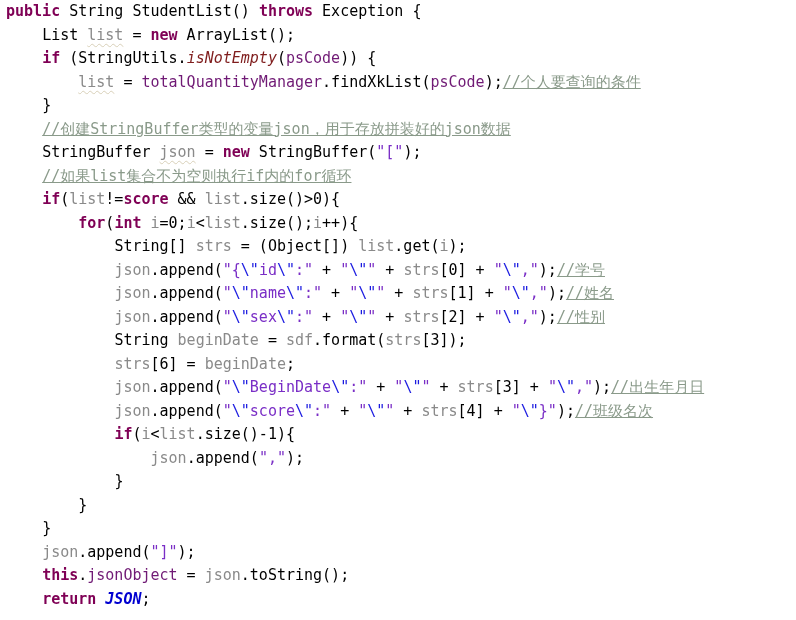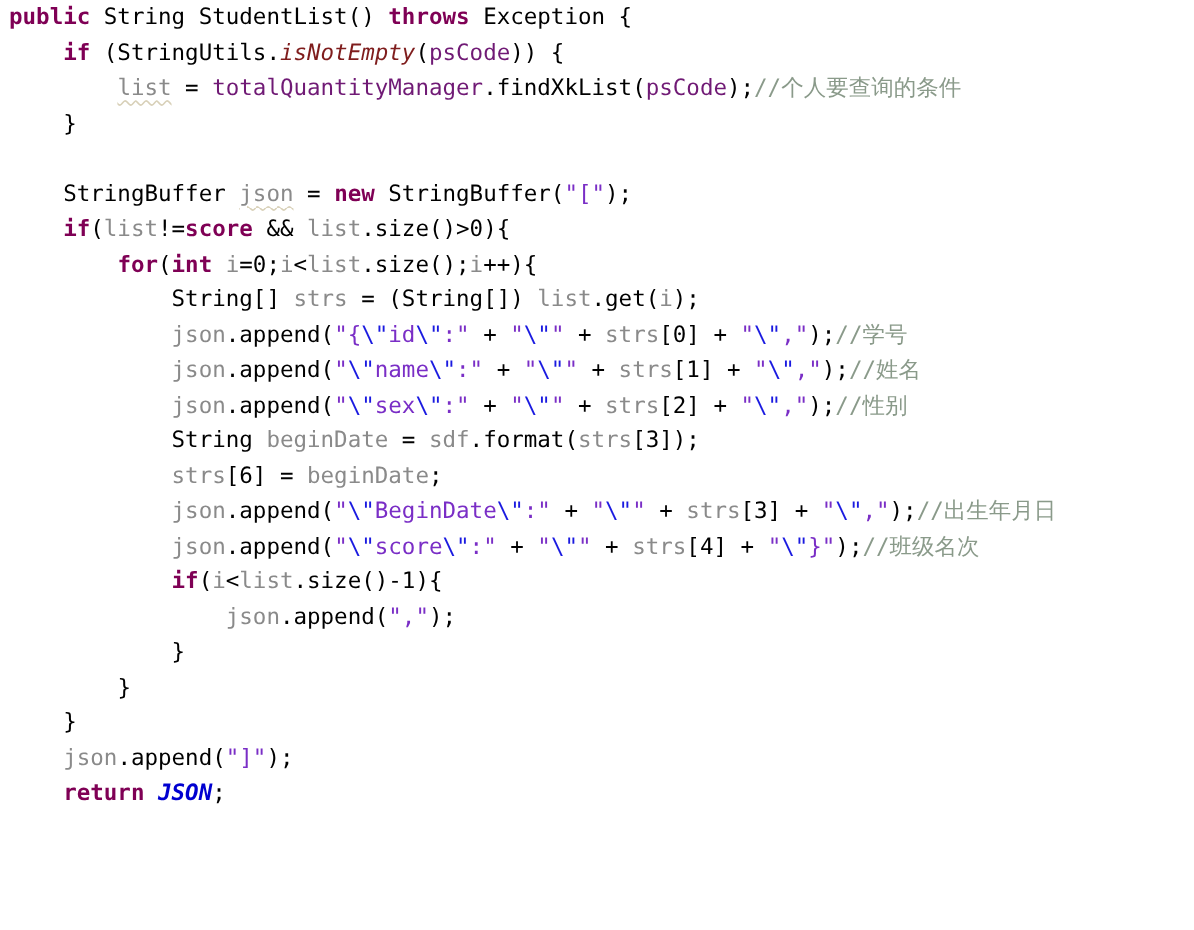--- a/index.html
+++ b/index.html
@@ -35,47 +35,50 @@
   
   .tk-plain    { color: #000000; }
   .tk-keyword  { color: #7f0055; font-weight: bold; }
   .tk-type     { color: #000000; }
   .tk-local    { color: #8a8a8a; text-decoration: underline wavy #d8d0b8 1px;
                  text-underline-offset: 3px; }
   .tk-localnu  { color: #8a8a8a; }
   .tk-field    { color: #701a75; }
   .tk-string   { color: #7a2ec6; }
   .tk-escape   { color: #1a1ae0; }
-  .tk-comment  { color: #8a9a8a; }
+  .tk-comment  { color: #8a9a8a; text-decoration: underline; }
   .tk-static   { color: #7f1d1d; font-style: italic; }
   .tk-constant { color: #0000d0; font-weight: bold; font-style: italic; }
   .tk-method   { color: #000000; }
 </style>
 </head>
 <body>
 
 <div id="code-editor">
   <div id="code-lines">
       <div class="code-line"><span class="tk-keyword">public</span><span class="tk-plain"> </span><span class="tk-type">String</span><span class="tk-plain"> </span><span class="tk-method">StudentList</span><span class="tk-plain">() </span><span class="tk-keyword">throws</span><span class="tk-plain"> Exception {</span></div>
+      <div class="code-line"><span class="tk-plain">    </span><span class="tk-type">List </span><span class="tk-local">list</span><span class="tk-plain"> = </span><span class="tk-keyword">new</span><span class="tk-plain"> ArrayList();</span></div>
       <div class="code-line"><span class="tk-plain">    </span><span class="tk-keyword">if</span><span class="tk-plain"> (StringUtils.</span><span class="tk-static">isNotEmpty</span><span class="tk-plain">(</span><span class="tk-field">psCode</span><span class="tk-plain">)) {</span></div>
       <div class="code-line"><span class="tk-plain">        </span><span class="tk-local">list</span><span class="tk-plain"> = </span><span class="tk-field">totalQuantityManager</span><span class="tk-plain">.findXkList(</span><span class="tk-field">psCode</span><span class="tk-plain">);</span><span class="tk-comment">//个人要查询的条件</span></div>
       <div class="code-line"><span class="tk-plain">    </span><span class="tk-plain">}</span></div>
-      <div class="code-line"><span class="tk-plain">    </span></div>
+      <div class="code-line"><span class="tk-plain">    </span><span class="tk-comment">//创建StringBuffer类型的变量json，用于存放拼装好的json数据</span></div>
       <div class="code-line"><span class="tk-plain">    </span><span class="tk-type">StringBuffer </span><span class="tk-local">json</span><span class="tk-plain"> = </span><span class="tk-keyword">new</span><span class="tk-plain"> StringBuffer(</span><span class="tk-string">"["</span><span class="tk-plain">);</span></div>
+      <div class="code-line"><span class="tk-plain">    </span><span class="tk-comment">//如果list集合不为空则执行if内的for循环</span></div>
       <div class="code-line"><span class="tk-plain">    </span><span class="tk-keyword">if</span><span class="tk-plain">(</span><span class="tk-localnu">list</span><span class="tk-plain">!=</span><span class="tk-keyword">score</span><span class="tk-plain"> &amp;&amp; </span><span class="tk-localnu">list</span><span class="tk-plain">.size()&gt;0){</span></div>
       <div class="code-line"><span class="tk-plain">        </span><span class="tk-keyword">for</span><span class="tk-plain">(</span><span class="tk-keyword">int</span><span class="tk-plain"> </span><span class="tk-localnu">i</span><span class="tk-plain">=0;</span><span class="tk-localnu">i</span><span class="tk-plain">&lt;</span><span class="tk-localnu">list</span><span class="tk-plain">.size();</span><span class="tk-localnu">i</span><span class="tk-plain">++){</span></div>
-      <div class="code-line"><span class="tk-plain">            </span><span class="tk-type">String[] </span><span class="tk-localnu">strs</span><span class="tk-plain"> = (String[]) </span><span class="tk-localnu">list</span><span class="tk-plain">.get(</span><span class="tk-localnu">i</span><span class="tk-plain">);</span></div>
+      <div class="code-line"><span class="tk-plain">            </span><span class="tk-type">String[] </span><span class="tk-localnu">strs</span><span class="tk-plain"> = (Object[]) </span><span class="tk-localnu">list</span><span class="tk-plain">.get(</span><span class="tk-localnu">i</span><span class="tk-plain">);</span></div>
       <div class="code-line"><span class="tk-plain">            </span><span class="tk-localnu">json</span><span class="tk-plain">.append(</span><span class="tk-string">"{</span><span class="tk-escape">\"</span><span class="tk-string">id</span><span class="tk-escape">\"</span><span class="tk-string">:"</span><span class="tk-plain"> + </span><span class="tk-string">"</span><span class="tk-escape">\"</span><span class="tk-string">"</span><span class="tk-plain"> + </span><span class="tk-localnu">strs</span><span class="tk-plain">[0] + </span><span class="tk-string">"</span><span class="tk-escape">\"</span><span class="tk-string">,"</span><span class="tk-plain">);</span><span class="tk-comment">//学号</span></div>
       <div class="code-line"><span class="tk-plain">            </span><span class="tk-localnu">json</span><span class="tk-plain">.append(</span><span class="tk-string">"</span><span class="tk-escape">\"</span><span class="tk-string">name</span><span class="tk-escape">\"</span><span class="tk-string">:"</span><span class="tk-plain"> + </span><span class="tk-string">"</span><span class="tk-escape">\"</span><span class="tk-string">"</span><span class="tk-plain"> + </span><span class="tk-localnu">strs</span><span class="tk-plain">[1] + </span><span class="tk-string">"</span><span class="tk-escape">\"</span><span class="tk-string">,"</span><span class="tk-plain">);</span><span class="tk-comment">//姓名</span></div>
       <div class="code-line"><span class="tk-plain">            </span><span class="tk-localnu">json</span><span class="tk-plain">.append(</span><span class="tk-string">"</span><span class="tk-escape">\"</span><span class="tk-string">sex</span><span class="tk-escape">\"</span><span class="tk-string">:"</span><span class="tk-plain"> + </span><span class="tk-string">"</span><span class="tk-escape">\"</span><span class="tk-string">"</span><span class="tk-plain"> + </span><span class="tk-localnu">strs</span><span class="tk-plain">[2] + </span><span class="tk-string">"</span><span class="tk-escape">\"</span><span class="tk-string">,"</span><span class="tk-plain">);</span><span class="tk-comment">//性别</span></div>
       <div class="code-line"><span class="tk-plain">            </span><span class="tk-type">String </span><span class="tk-localnu">beginDate</span><span class="tk-plain"> = </span><span class="tk-localnu">sdf</span><span class="tk-plain">.format(</span><span class="tk-localnu">strs</span><span class="tk-plain">[3]);</span></div>
       <div class="code-line"><span class="tk-plain">            </span><span class="tk-localnu">strs</span><span class="tk-plain">[6] = </span><span class="tk-localnu">beginDate</span><span class="tk-plain">;</span></div>
       <div class="code-line"><span class="tk-plain">            </span><span class="tk-localnu">json</span><span class="tk-plain">.append(</span><span class="tk-string">"</span><span class="tk-escape">\"</span><span class="tk-string">BeginDate</span><span class="tk-escape">\"</span><span class="tk-string">:"</span><span class="tk-plain"> + </span><span class="tk-string">"</span><span class="tk-escape">\"</span><span class="tk-string">"</span><span class="tk-plain"> + </span><span class="tk-localnu">strs</span><span class="tk-plain">[3] + </span><span class="tk-string">"</span><span class="tk-escape">\"</span><span class="tk-string">,"</span><span class="tk-plain">);</span><span class="tk-comment">//出生年月日</span></div>
       <div class="code-line"><span class="tk-plain">            </span><span class="tk-localnu">json</span><span class="tk-plain">.append(</span><span class="tk-string">"</span><span class="tk-escape">\"</span><span class="tk-string">score</span><span class="tk-escape">\"</span><span class="tk-string">:"</span><span class="tk-plain"> + </span><span class="tk-string">"</span><span class="tk-escape">\"</span><span class="tk-string">"</span><span class="tk-plain"> + </span><span class="tk-localnu">strs</span><span class="tk-plain">[4] + </span><span class="tk-string">"</span><span class="tk-escape">\"</span><span class="tk-string">}"</span><span class="tk-plain">);</span><span class="tk-comment">//班级名次</span></div>
       <div class="code-line"><span class="tk-plain">            </span><span class="tk-keyword">if</span><span class="tk-plain">(</span><span class="tk-localnu">i</span><span class="tk-plain">&lt;</span><span class="tk-localnu">list</span><span class="tk-plain">.size()-1){</span></div>
       <div class="code-line"><span class="tk-plain">                </span><span class="tk-localnu">json</span><span class="tk-plain">.append(</span><span class="tk-string">","</span><span class="tk-plain">);</span></div>
       <div class="code-line"><span class="tk-plain">            </span><span class="tk-plain">}</span></div>
       <div class="code-line"><span class="tk-plain">        </span><span class="tk-plain">}</span></div>
       <div class="code-line"><span class="tk-plain">    </span><span class="tk-plain">}</span></div>
       <div class="code-line"><span class="tk-plain">    </span><span class="tk-localnu">json</span><span class="tk-plain">.append(</span><span class="tk-string">"]"</span><span class="tk-plain">);</span></div>
+      <div class="code-line"><span class="tk-plain">    </span><span class="tk-keyword">this</span><span class="tk-plain">.</span><span class="tk-field">jsonObject</span><span class="tk-plain"> = </span><span class="tk-localnu">json</span><span class="tk-plain">.toString();</span></div>
       <div class="code-line"><span class="tk-plain">    </span><span class="tk-keyword">return</span><span class="tk-plain"> </span><span class="tk-constant">JSON</span><span class="tk-plain">;</span></div>
     </div>
 </div>
 
 </body></html>

